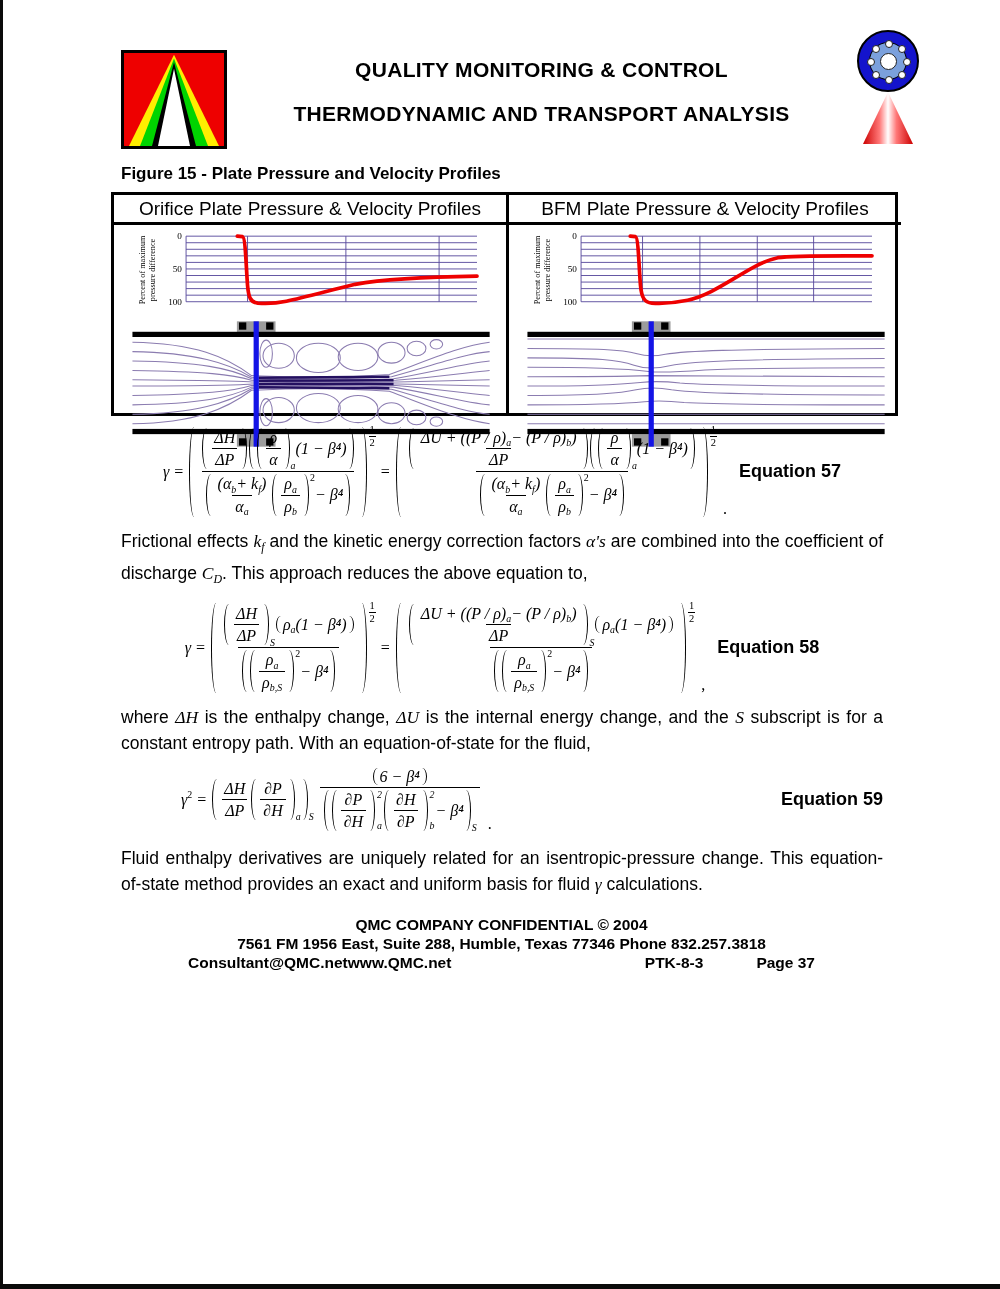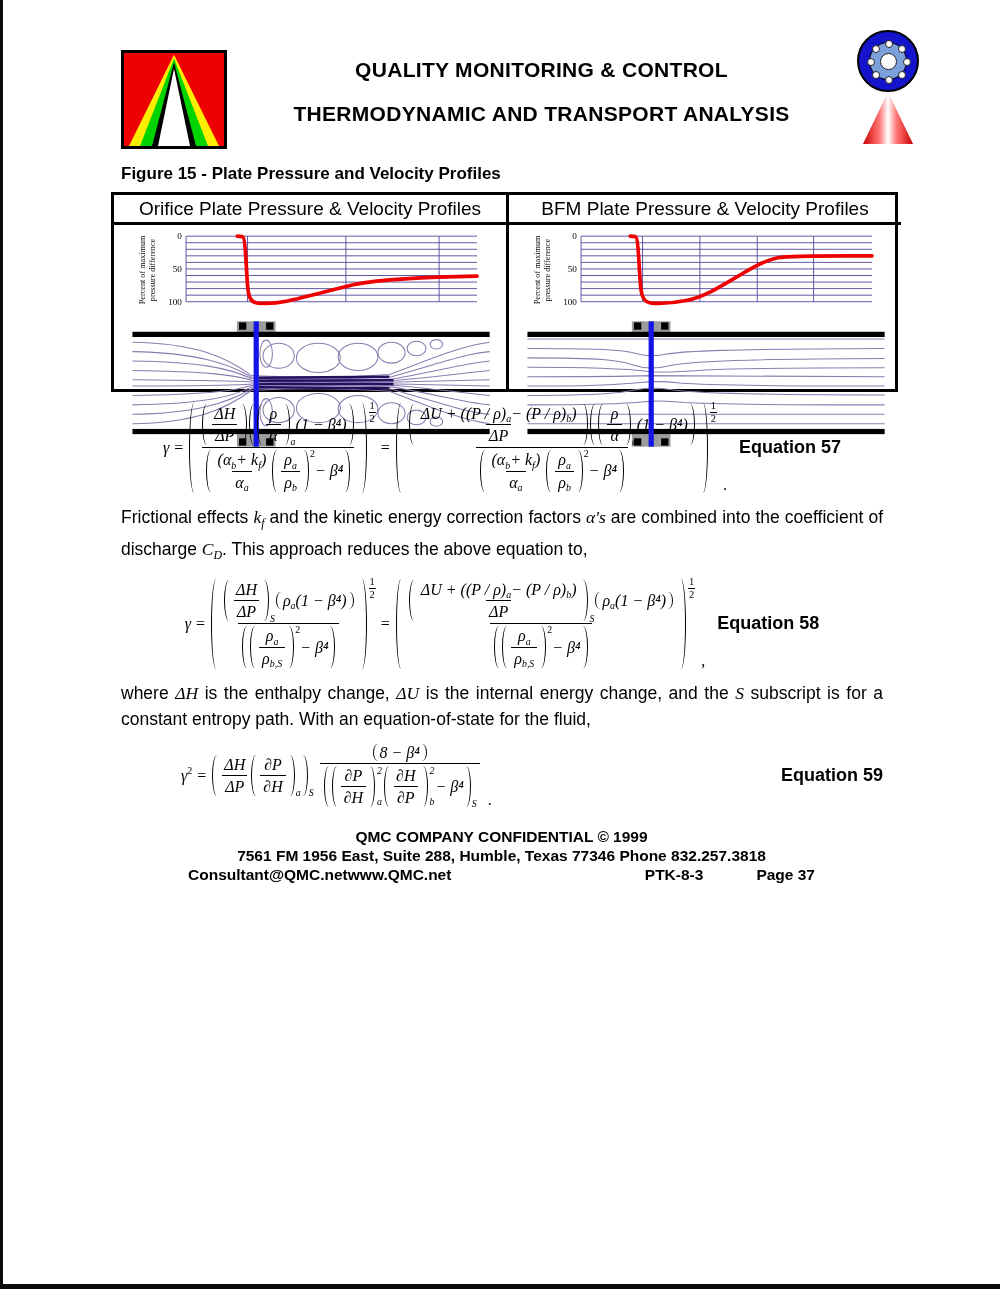--- a/index.html
+++ b/index.html
@@ -23,21 +23,21 @@
   .bearing { width:62px; height:62px; border-radius:50%; background:#1414cc; border:2px solid #000; position:relative; }
   .bearing .race { position:absolute; left:50%; top:50%; width:38px; height:38px; margin:-19px 0 0 -19px; border-radius:50%; background:#7ba0dc; border:1px solid #000; }
   .bearing .hole { position:absolute; left:50%; top:50%; width:17px; height:17px; margin:-8.5px 0 0 -8.5px; border-radius:50%; background:#fff; border:1px solid #222; }
   .bearing .ball { position:absolute; width:8px; height:8px; border-radius:50%; background:#fff; border:1px solid #222; }
   .cone { width:50px; height:52px; margin-top:0;
           background:linear-gradient(to right,#cc0000 0%,#ff7777 33%,#ffffff 50%,#ff7777 67%,#cc0000 100%);
           clip-path:polygon(50% 0%, 0% 100%, 100% 100%); }
 
   
   .fig-caption { margin:14px 0 8px 118px; font-size:17px; font-weight:bold; }
-  .figure-box { margin:0 102px 0 108px; border:3px solid #000; display:flex; height:200px; }
+  .figure-box { margin:0 102px 0 108px; border:3px solid #000; display:flex; height:224px; }
   .panel { flex:1; display:flex; flex-direction:column; }
   .panel + .panel { border-left:3px solid #000; }
   .panel-title { height:30px; border-bottom:3px solid #000; text-align:center; font-size:19px; line-height:28px; }
   .chart-wrap { padding:4px 4px 0 6px; }
   svg text.tick { font-family:"Liberation Serif", serif; font-size:9px; fill:#000; }
   svg text.ylab { font-family:"Liberation Serif", serif; font-size:8px; fill:#000; }
   .flow-wrap { padding:4px 8px 2px 8px; }
 
   
   .para { margin:0 117px 0 118px; font-size:17.5px; line-height:26px; text-align:justify; }
@@ -507,21 +507,21 @@
             </span>
             <span class="rp"></span>
             <span class="sub">a</span>
           </span>
         <span class="rp"></span>
         <span class="sub">S</span>
       </span>
       <span class="frac" style="margin-left:6px;">
         <span class="num mrow">
             <span class="lp"></span>
-            <span>8 − β⁴</span>
+            <span>6 − β⁴</span>
             <span class="rp"></span>
           </span>
         <span class="den mrow">
           <span class="lp"></span>
           <span class="mrow">
               <span class="lp"></span>
               <span class="frac">
                 <span class="num">∂P</span>
                 <span class="den">∂H</span>
               </span>
@@ -546,23 +546,24 @@
           <span> − β⁴</span>
           <span class="rp"></span>
           <span class="sub">S</span>
         </span>
       </span>
       <span class="eq-punct">.</span>
     </div>
     <div class="eq-label">Equation 59</div>
   </div>
 
+  <div class="para p4"><span>Fluid enthalpy derivatives are uniquely related for an isentropic-pressure change.  This equation-of-state method provides an exact and uniform basis for fluid </span><span class="im">γ</span><span> calculations.</span></div>
 
   <div class="footer">
-    <div class="f-center">QMC COMPANY CONFIDENTIAL  © 1999</div>
+    <div class="f-center">QMC COMPANY CONFIDENTIAL  © 2004</div>
     <div class="f-center">7561 FM 1956 East, Suite 288, Humble, Texas 77346  Phone 832.257.3818</div>
     <div class="f-row">
       <span>Consultant@QMC.net</span>
       <span class="f-mid">www.QMC.net</span>
       <span class="f-right">
           <span>PTK-8-3</span>
           <span>Page 37</span>
         </span>
     </div>
   </div>

